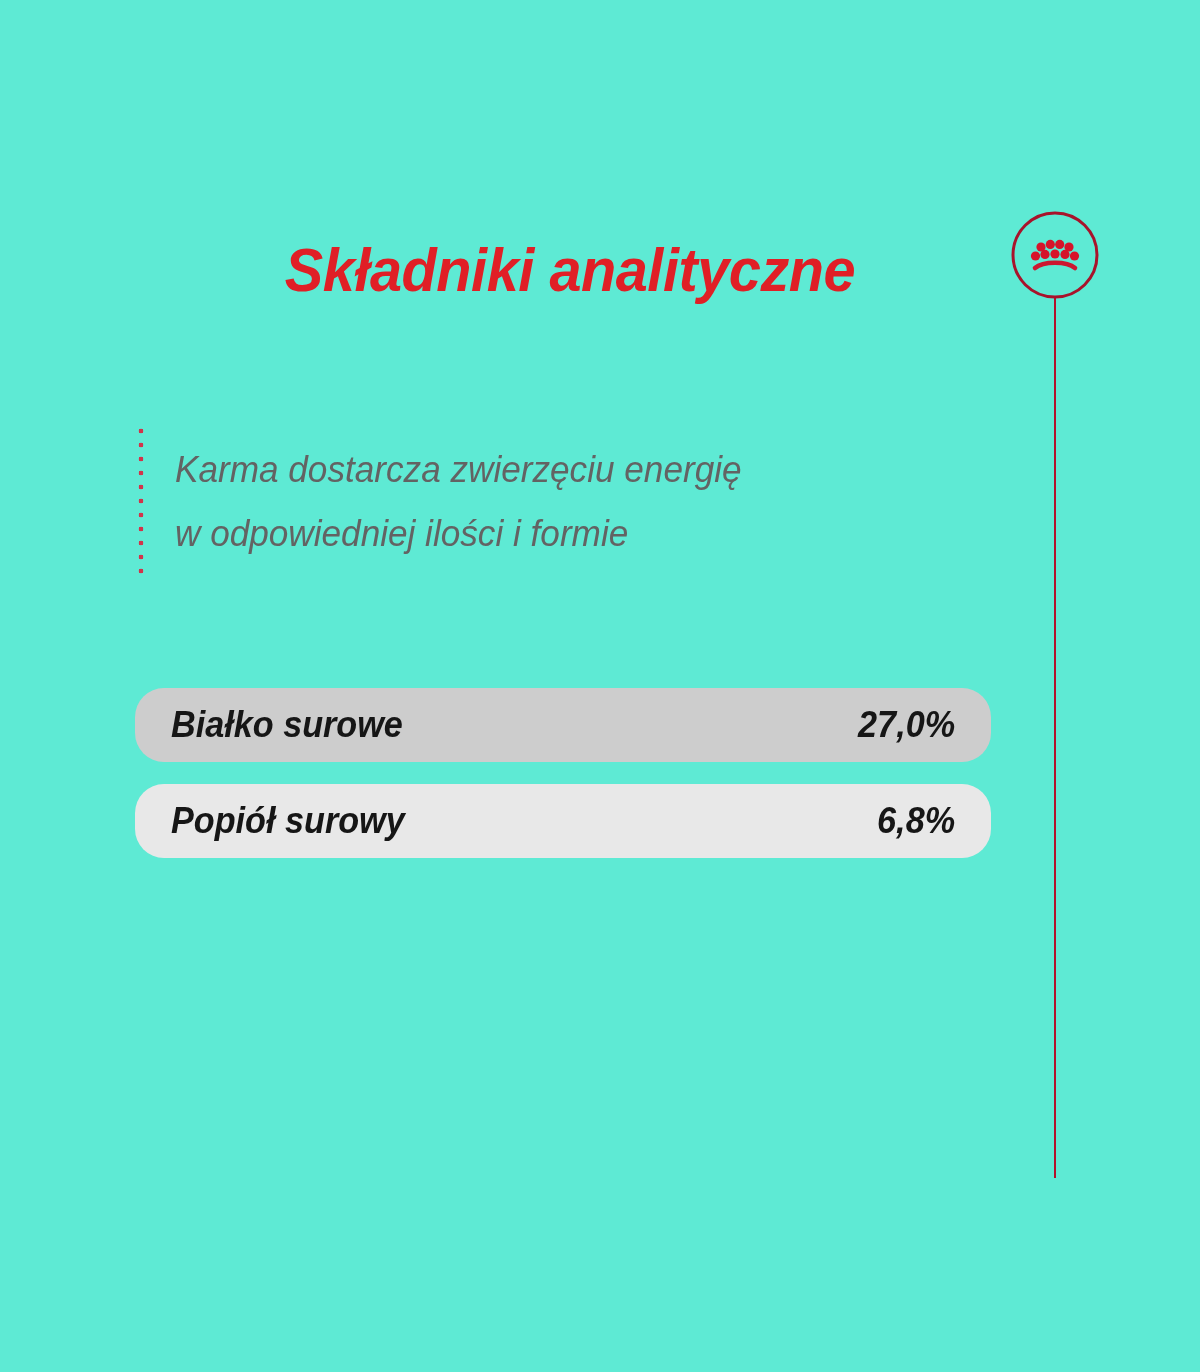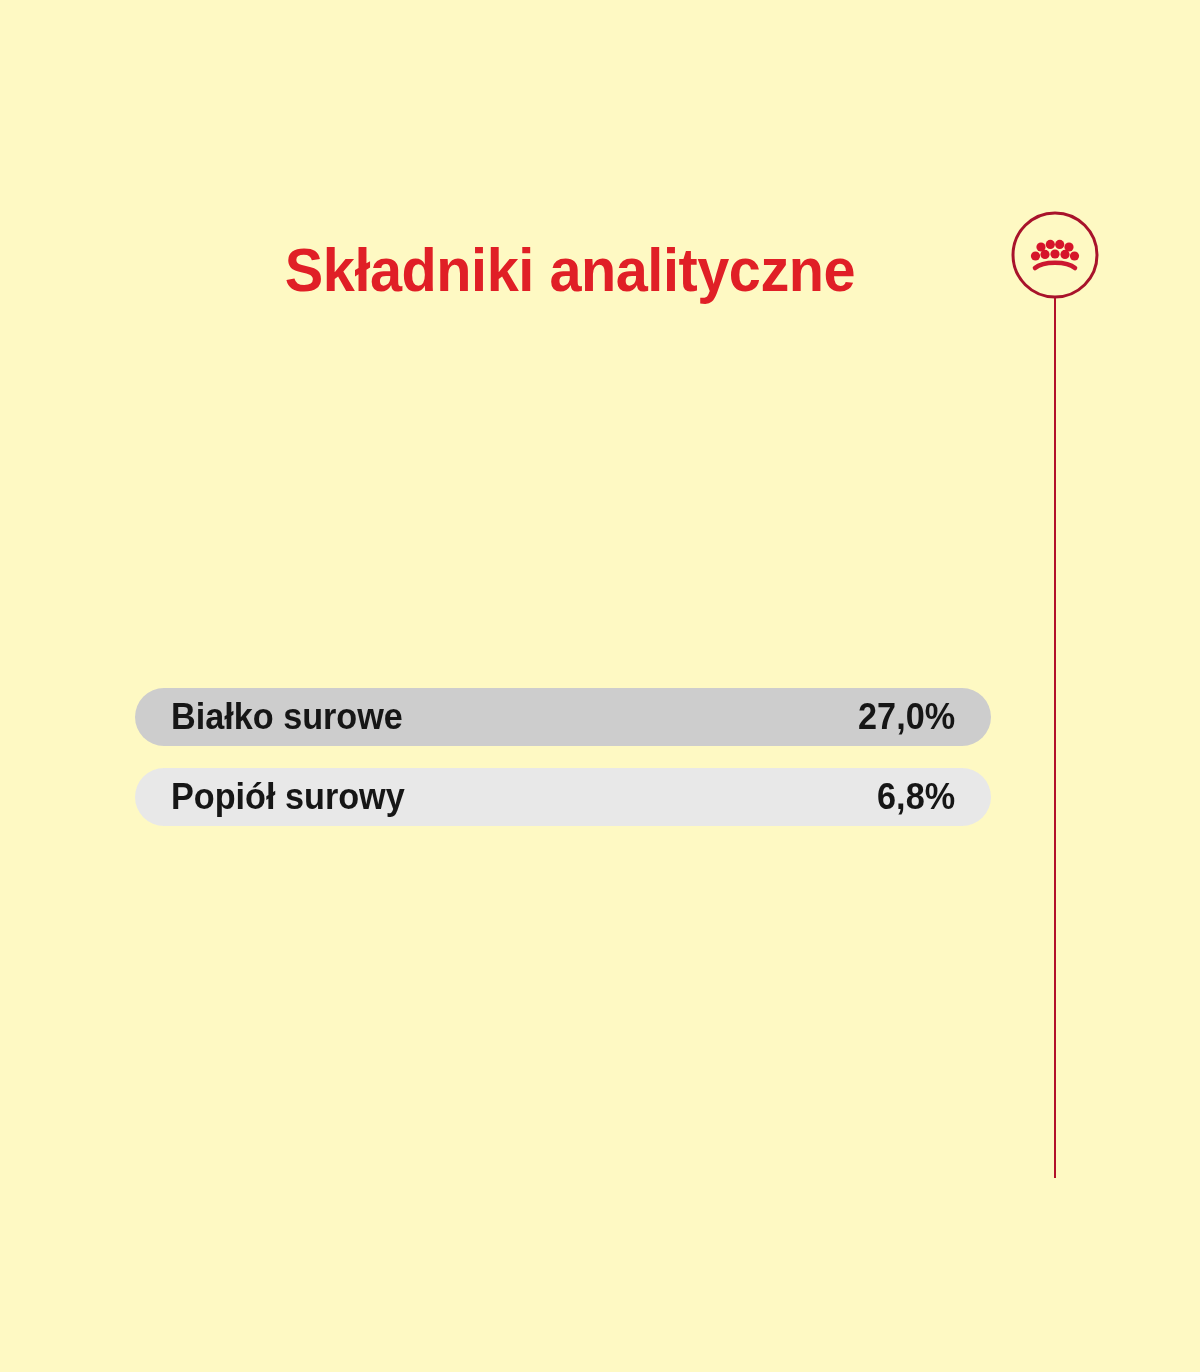--- a/index.html
+++ b/index.html
@@ -7,22 +7,23 @@
     padding: 0;
     background: #ffffff;
   }
   body {
     font-family: "Liberation Sans", sans-serif;
   }
   .page {
     position: relative;
     width: 1200px;
     height: 1372px;
-    background: #fef9c3;
+    background: #5eead4;
     overflow: hidden;
+    font-style: italic;
   }
 
   
   .logo-wrap {
     position: absolute;
     left: 1011px;
     top: 211px;
     width: 88px;
     height: 88px;
   }
@@ -93,21 +94,21 @@
 
   
   .rows {
     position: absolute;
     left: 135px;
     top: 688px;
     width: 856px;
   }
   .row {
     position: relative;
-    height: 58px;
+    height: 74px;
     border-radius: 29px;
     margin-bottom: 22px;
     display: flex;
     align-items: center;
     justify-content: space-between;
     padding: 0 36px 0 36px;
     box-sizing: border-box;
   }
   .row:last-child { margin-bottom: 0; }
   .row.dark  { background: #cdcdcd; }
@@ -145,20 +146,27 @@
         <circle cx="54" cy="43.4" r="4.6"></circle>
         <circle cx="63.5" cy="45" r="4.6"></circle>
       </g>
       <path d="M24 57 C 32 50, 56 50, 64 57" fill="none" stroke="#cc1730" stroke-width="4.6" stroke-linecap="round"></path>
     </svg>
   </div>
   <div class="logo-rule"></div>
 
   <div class="title">Składniki analityczne</div>
 
+  <div class="subtitle-block">
+    <div class="dotted-rule"></div>
+    <div class="subtitle">
+      <span class="line">Karma dostarcza zwierzęciu energię</span>
+      <span class="line">w odpowiedniej ilości i formie</span>
+    </div>
+  </div>
 
   <div class="rows">
 
     <div class="row dark">
       <span class="row-label">Białko surowe</span>
       <span class="row-value">27,0%</span>
     </div>
 
 
 

